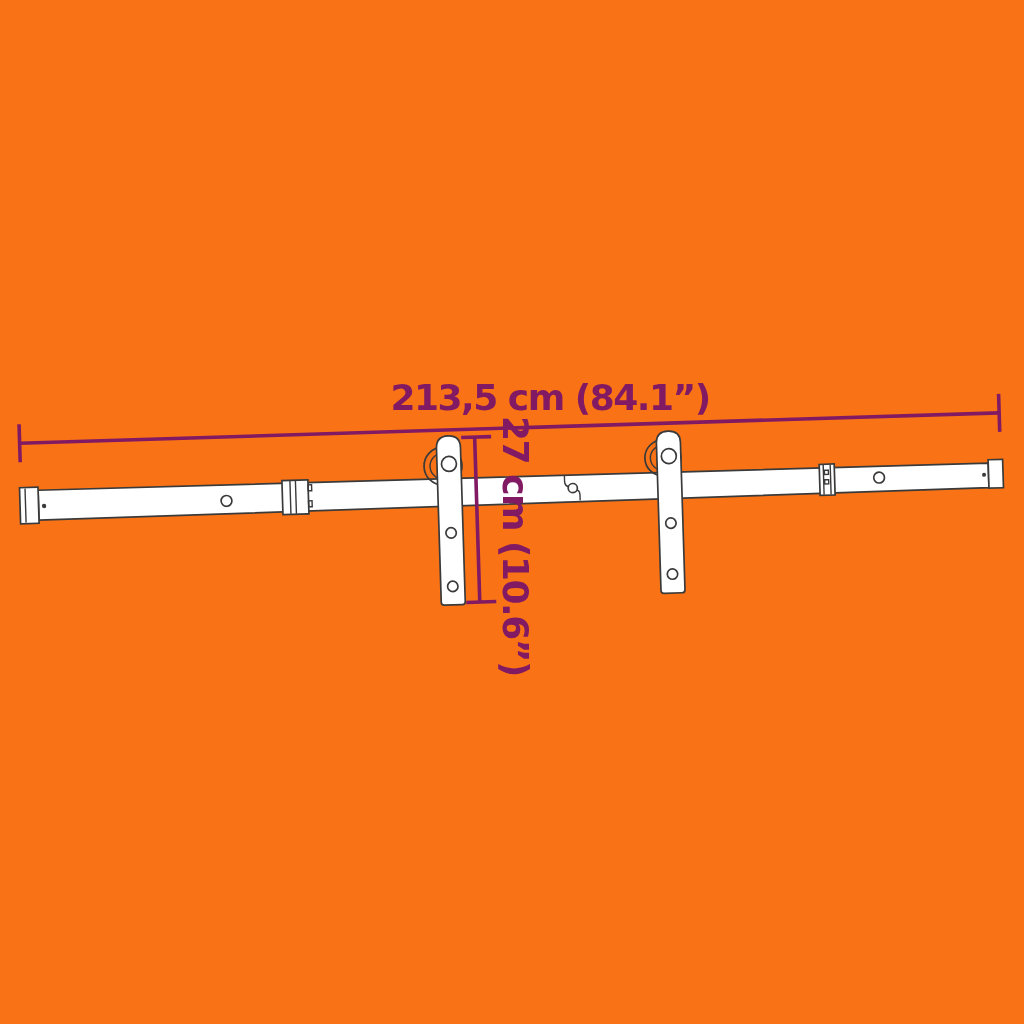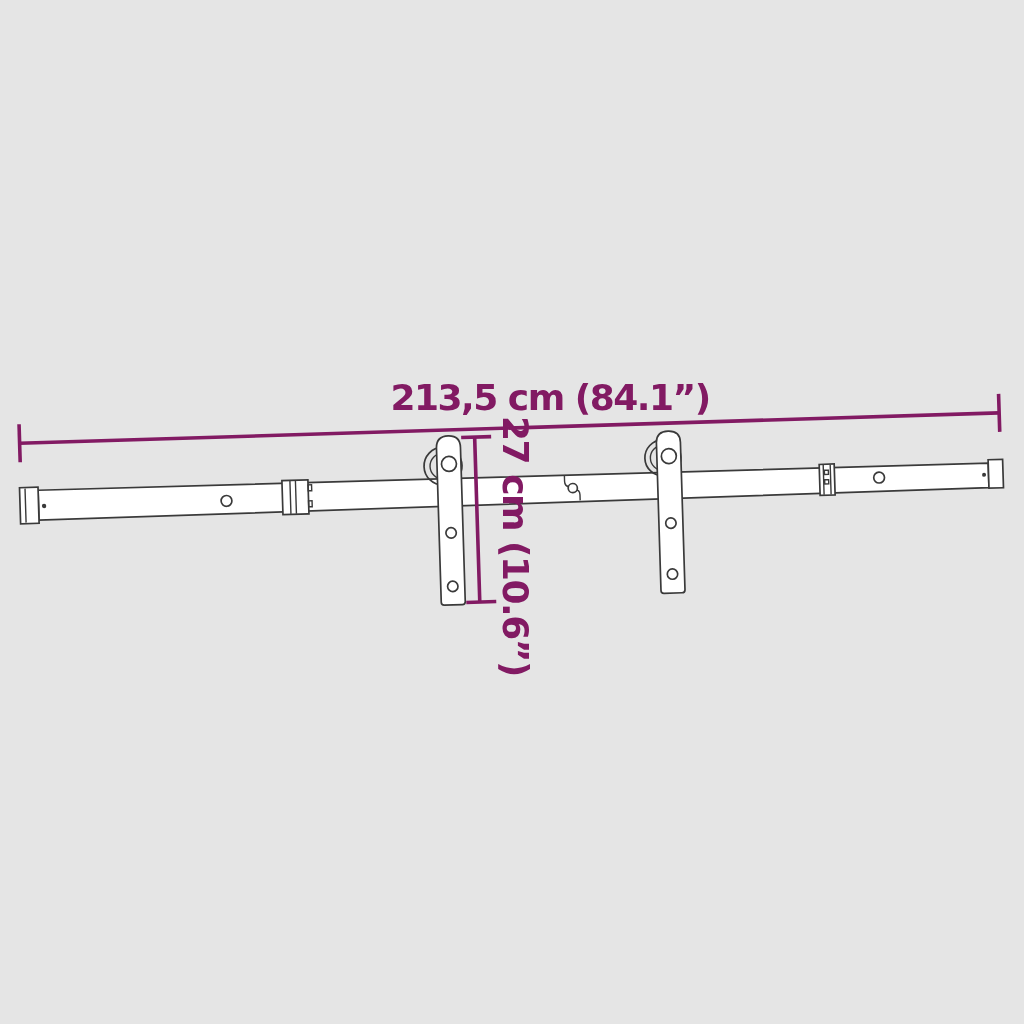--- a/index.html
+++ b/index.html
@@ -4,21 +4,21 @@
 <style>
   html, body {
     margin: 0;
     padding: 0;
     background: #ffffff;
   }
   .canvas {
     position: relative;
     width: 1024px;
     height: 1024px;
-    background: #e5e5e5;
+    background: #f97316;
     overflow: hidden;
     font-family: "DejaVu Sans", "Liberation Sans", sans-serif;
   }
   svg { display: block; }
   .dim-label {
     font-family: "DejaVu Sans", "Liberation Sans", sans-serif;
     font-weight: 700;
     font-size: 36px;
     letter-spacing: -1.5px;
   }

